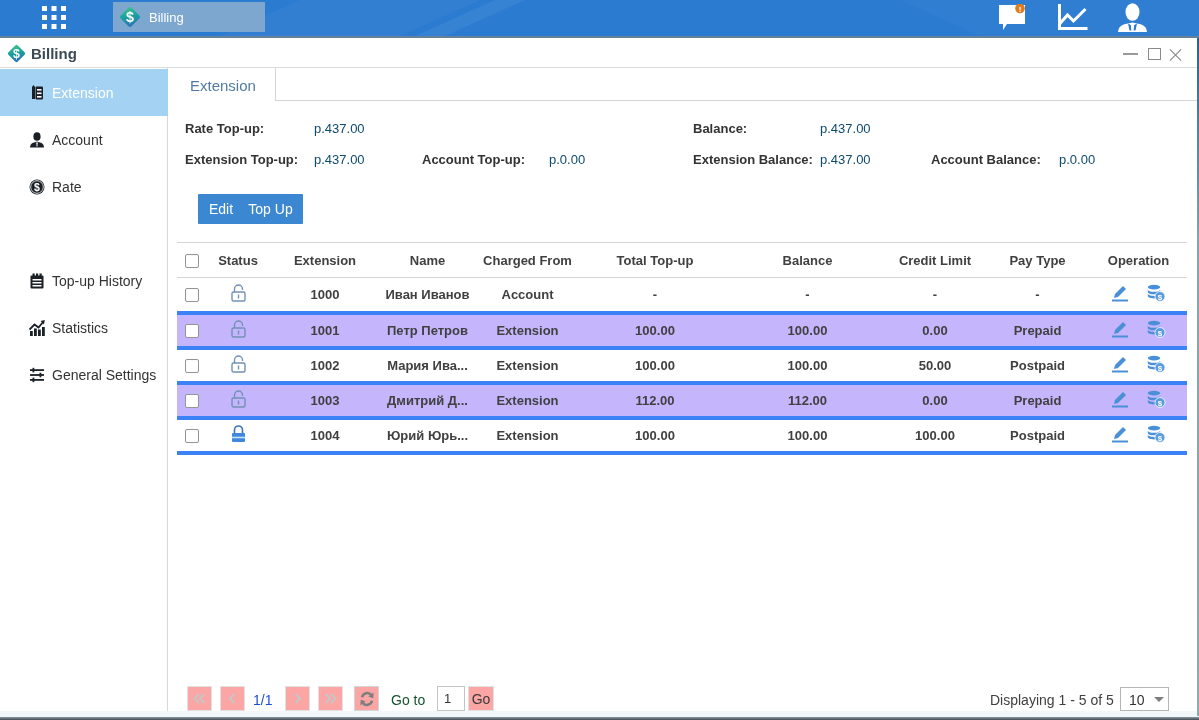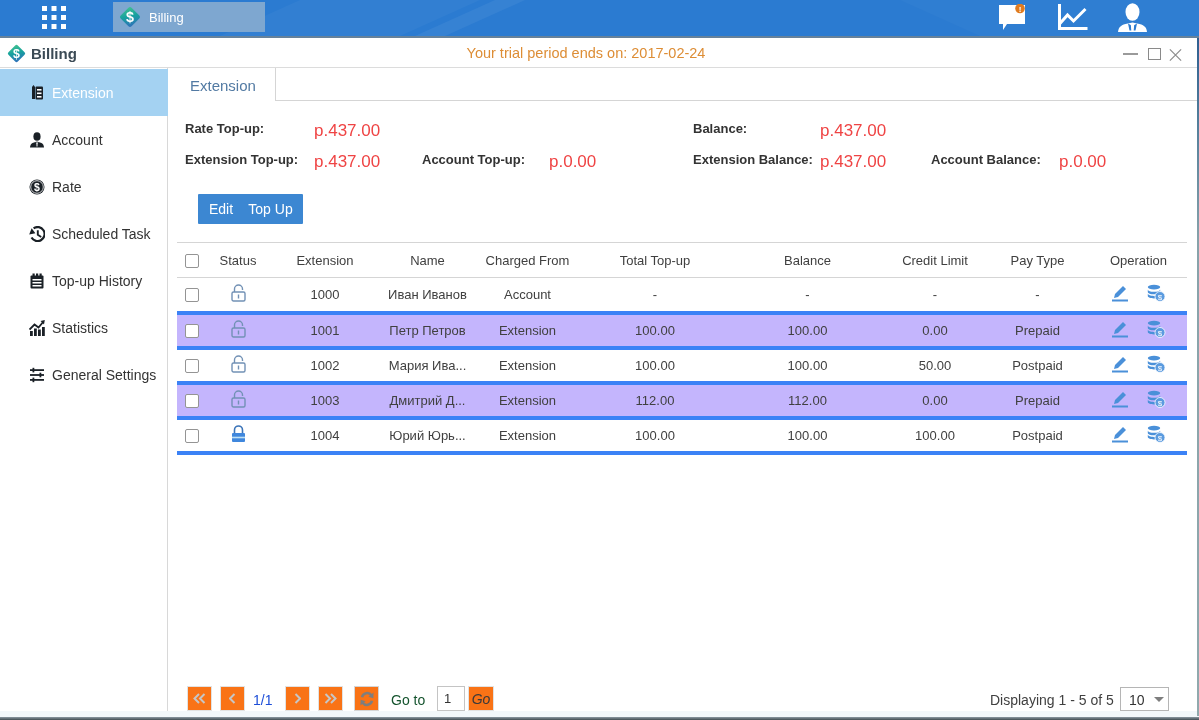--- a/index.html
+++ b/index.html
@@ -34,43 +34,43 @@
   display:flex; align-items:center; font-size:14px; color:#333; }
 .side-item .ic { position:absolute; left:29px; width:16px; height:16px; }
 .side-item .tx { position:absolute; left:52px; }
 .side-sel { background:#a4d2f2; color:#fff; }
 #tab-line { left:276px; top:100px; width:923px; height:1px; background:#d5d5d5; }
 #tab-box { left:169px; top:68px; width:107px; height:33px; background:#fff;
   border-right:1px solid #d5d5d5; }
 #tab-box span { position:absolute; left:21px; top:9px; font-size:15px; color:#527aa3; }
 
 .lbl { position:absolute; font-size:13px; font-weight:bold; color:#333; }
-.val { position:absolute; font-size:17px; color:#ef4444; }
+.val { position:absolute; font-size:13px; color:#0c4a6e; }
 
 .btn { position:absolute; top:194px; height:30px; background:#3c87d2; color:#fff;
   font-size:14px; display:flex; align-items:center;
   justify-content:center; border-radius:1px; }
 
 
 #tbl { left:177px; top:242px; width:1010px; }
 table { border-collapse:collapse; width:1010px; table-layout:fixed; }
-th, td { font-size:13px; font-weight:normal; text-align:center; padding:0;
+th, td { font-size:13px; font-weight:bold; text-align:center; padding:0;
   overflow:hidden; white-space:nowrap; }
 thead tr { height:35px; border-top:1px solid #d5d5d5; border-bottom:1px solid #d5d5d5; }
 tbody tr { height:35px; border-bottom:4px solid #3b82f6; }
 tbody tr.alt { background:#c4b5fd; }
 th { color:#404040; }
 td { color:#404040; }
 .cb { width:14px; height:14px; border:1px solid #949494; border-radius:2px;
   background:#fff; display:inline-block; vertical-align:middle; }
 
 
-.pgbtn { position:absolute; top:686px; width:25px; height:25px; background:#f97316;
+.pgbtn { position:absolute; top:686px; width:25px; height:25px; background:#fca5a5;
   border:1px solid #e2e2e2; display:flex; align-items:center; justify-content:center;
-  color:#c2c2c2; font-size:18px;font-style:italic; }
+  color:#c2c2c2; font-size:18px; }
 #goto-input { left:437px; top:686px; width:28px; height:25px; border:1px solid #c4c4c4;
   font-size:13px; color:#333; padding-left:6px; display:flex; align-items:center; }
 #pagesize { left:1120px; top:687px; width:49px; height:24px; border:1px solid #b5b5b5;
   background:#fff; }
 #bottombar { left:0; top:717px; width:1199px; height:3px; background:linear-gradient(#8c99a2, #414c52); }
 #bottombar2 { left:0; top:711px; width:1199px; height:6px; background:#f2f7fa; }
 #rightedge { left:1197px; top:38px; width:2px; height:678px; background:linear-gradient(#2e5f91 0%, #517d9a 12%, #87a2aa 30%, #90a9ad 100%); }
 </style>
 </head>
 <body>
@@ -128,21 +128,20 @@
     <path fill="#2b7bd1" d="M12 20 l4.5 2.5 l4.5 -2.5 l-1.5 7 l-6 0 z" transform="translate(0,0.5)"></path>
     <path fill="#fff" d="M14.8 21.5 h3.4 l-0.6 7.5 h-2.2 z"></path>
   </svg>
 
   <div class="abs" id="titlebar"></div>
   <svg class="abs" id="title-dia" viewBox="0 0 20 20">
     <rect x="3" y="3" width="14" height="14" rx="2" transform="rotate(45 10 10)" fill="url(#dg)"></rect>
     <text x="10" y="14.5" font-size="13" fill="#fff" text-anchor="middle" font-weight="bold">$</text>
   </svg>
   <div class="abs" id="title-text">Billing</div>
-  <div class="abs" id="trial">Your trial period ends on: 2017-02-24</div>
   <div class="abs" id="win-min"></div>
   <div class="abs" id="win-max"></div>
   <svg class="abs" id="win-close" viewBox="0 0 16 16">
     <path stroke="#8d8d8d" stroke-width="1.3" d="M2 2 L14 14 M14 2 L2 14"></path>
   </svg>
 
   <div class="abs" id="sidebar"></div>
   <div class="side-item side-sel" style="top:69px">
     <svg class="ic" viewBox="0 0 16 16">
       <path fill="#1a2026" d="M3 2 h3 v12 h-3 z"></path>
@@ -163,28 +162,20 @@
     </svg>
     <span class="tx">Account</span>
   </div>
   <div class="side-item" style="top:163px">
     <svg class="ic" viewBox="0 0 16 16">
       <circle cx="8" cy="8" r="7.5" fill="#1a2026"></circle>
       <circle cx="8" cy="8" r="6.3" fill="none" stroke="#fff" stroke-width="0.8"></circle>
       <text x="8" y="12" font-size="10.5" fill="#fff" text-anchor="middle" font-weight="bold">$</text>
     </svg>
     <span class="tx">Rate</span>
-  </div>
-  <div class="side-item" style="top:210px">
-    <svg class="ic" viewBox="0 0 16 16">
-      <path fill="none" stroke="#1a2026" stroke-width="2.2" d="M4.6 2.3 A7 7 0 1 1 2.5 11.5"></path>
-      <path fill="#1a2026" d="M0.2 8.6 L6.4 7.2 L2.6 2.2 z"></path>
-      <path fill="none" stroke="#1a2026" stroke-width="1.9" d="M8.8 4.2 V8.8 L12.2 11"></path>
-    </svg>
-    <span class="tx">Scheduled Task</span>
   </div>
   <div class="side-item" style="top:257px">
     <svg class="ic" viewBox="0 0 16 16">
       <rect x="1.5" y="2.5" width="13" height="13" rx="1" fill="#1a2026"></rect>
       <rect x="3.5" y="0.5" width="2.2" height="3.5" fill="#1a2026"></rect>
       <rect x="7" y="0.5" width="2.2" height="3.5" fill="#1a2026"></rect>
       <rect x="10.5" y="0.5" width="2.2" height="3.5" fill="#1a2026"></rect>
       <rect x="3.5" y="6" width="9" height="1.5" fill="#fff"></rect>
       <rect x="3.5" y="9" width="9" height="1.5" fill="#fff"></rect>
       <rect x="3.5" y="12" width="9" height="1.5" fill="#fff"></rect>

